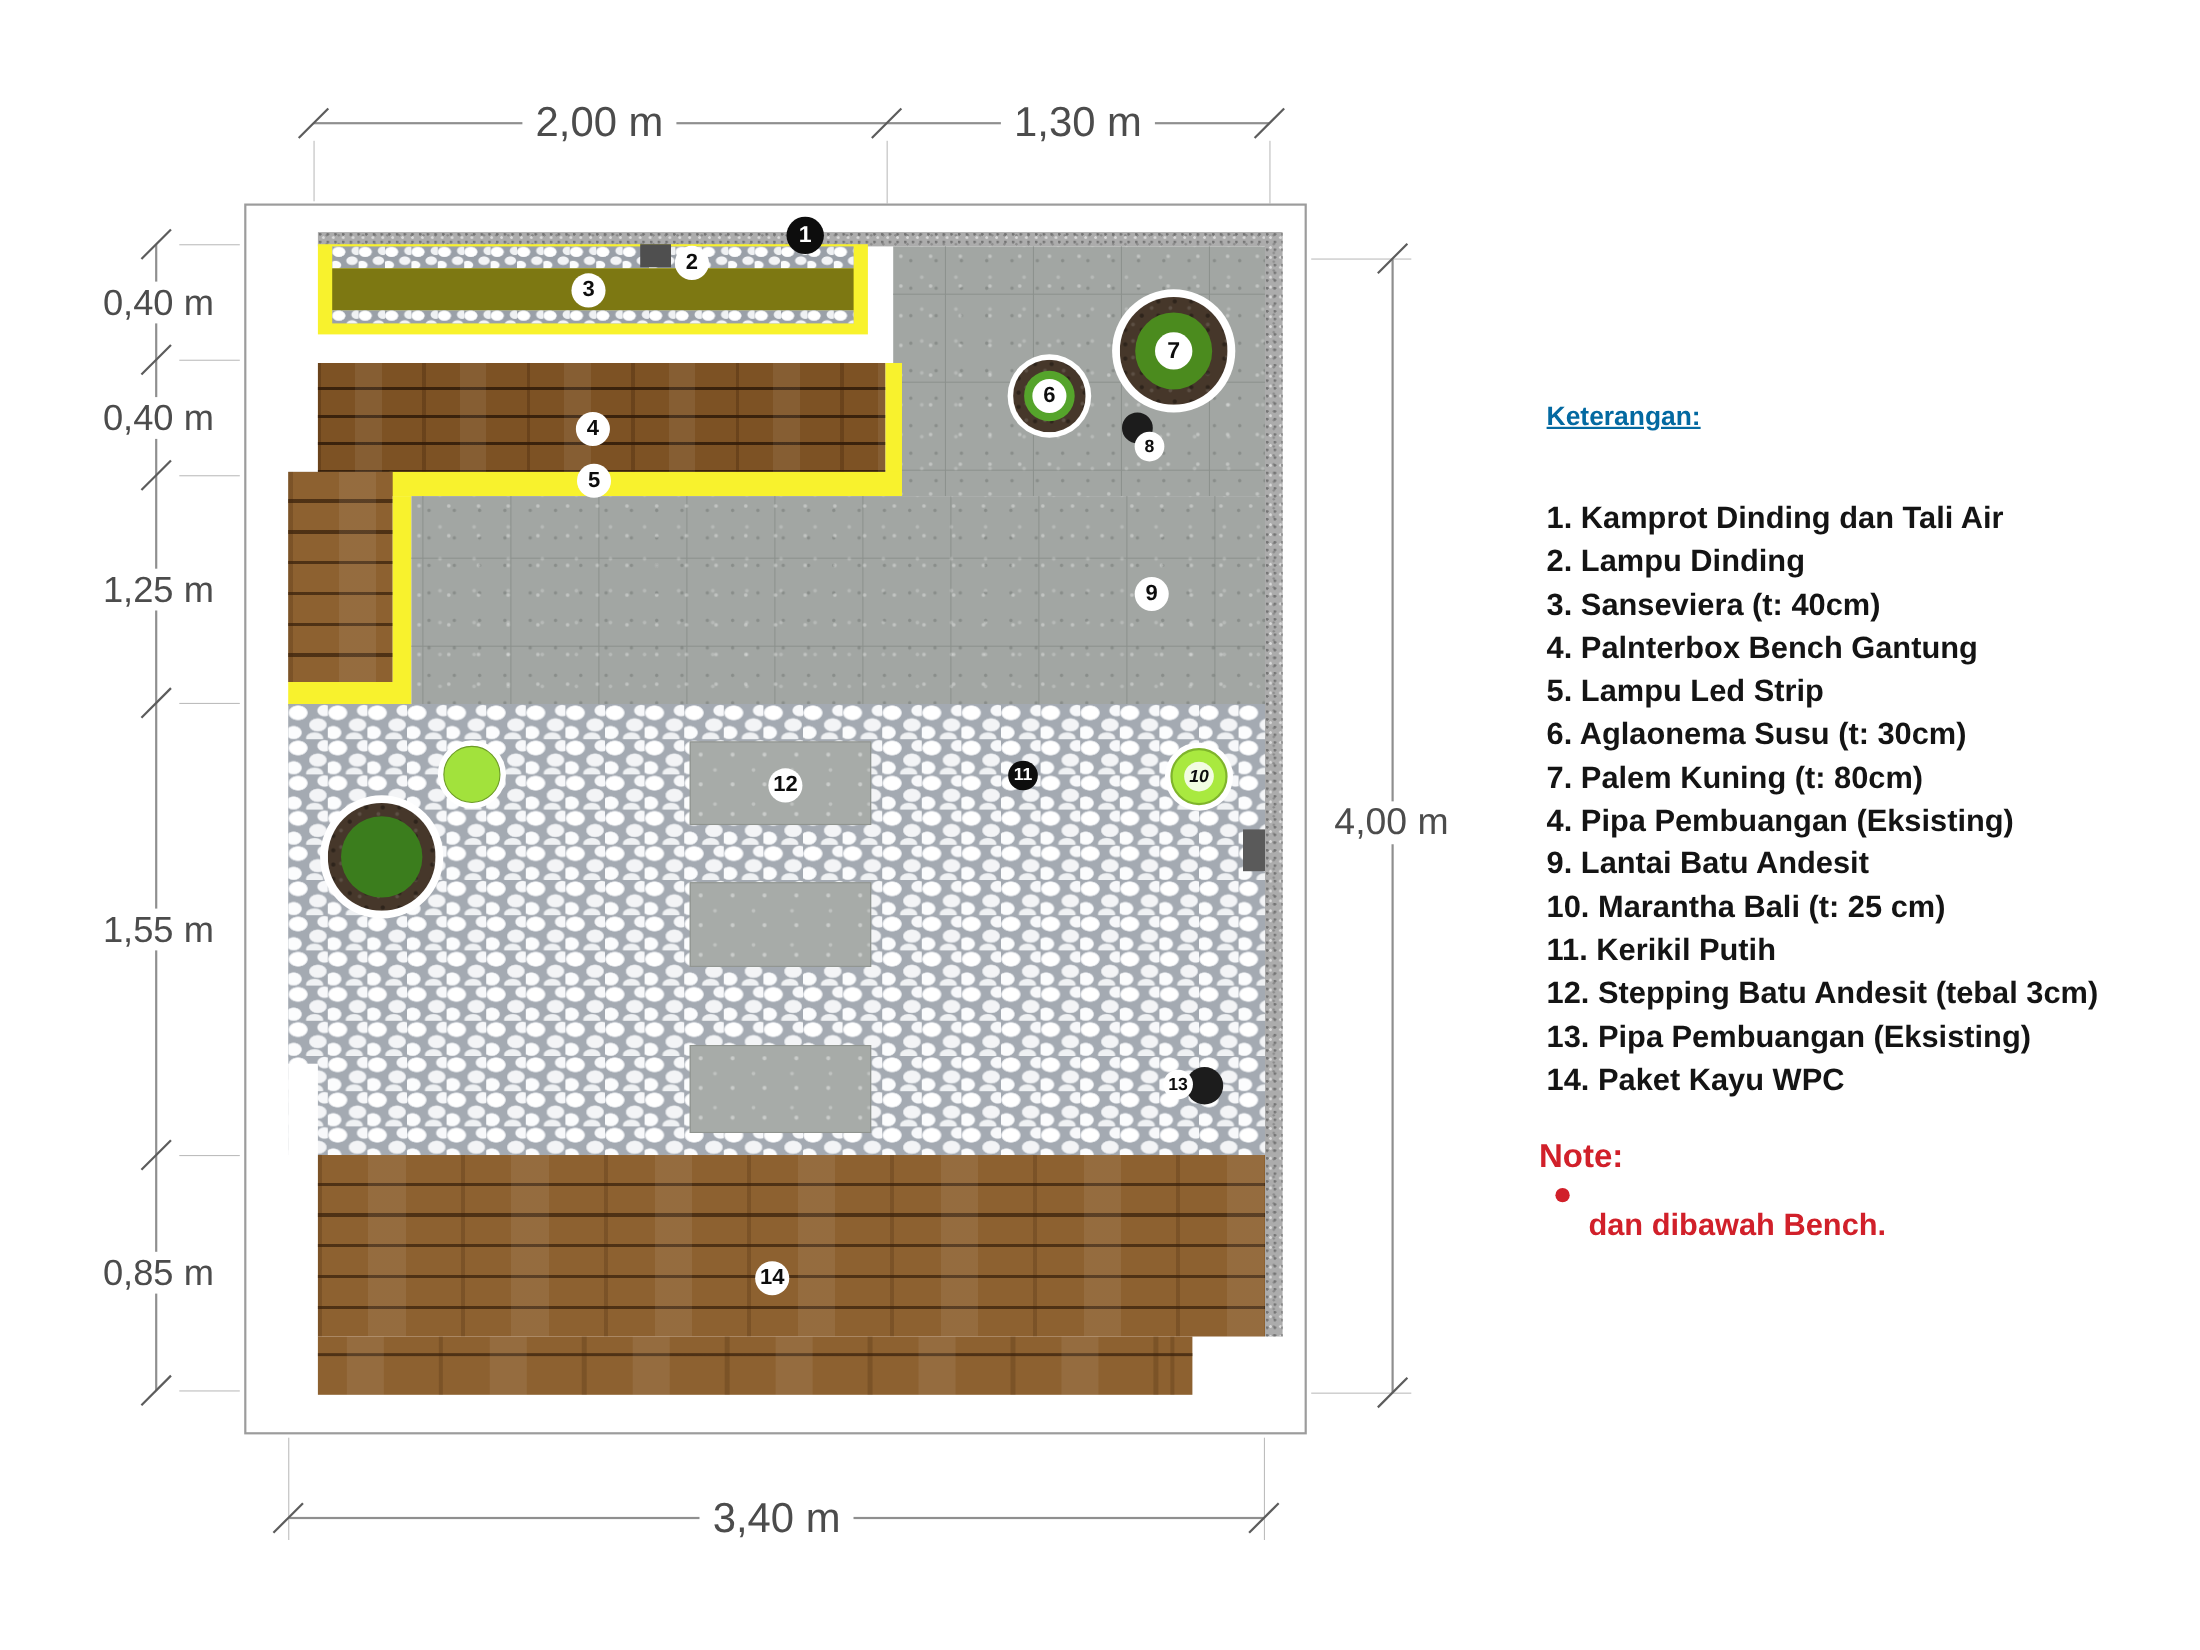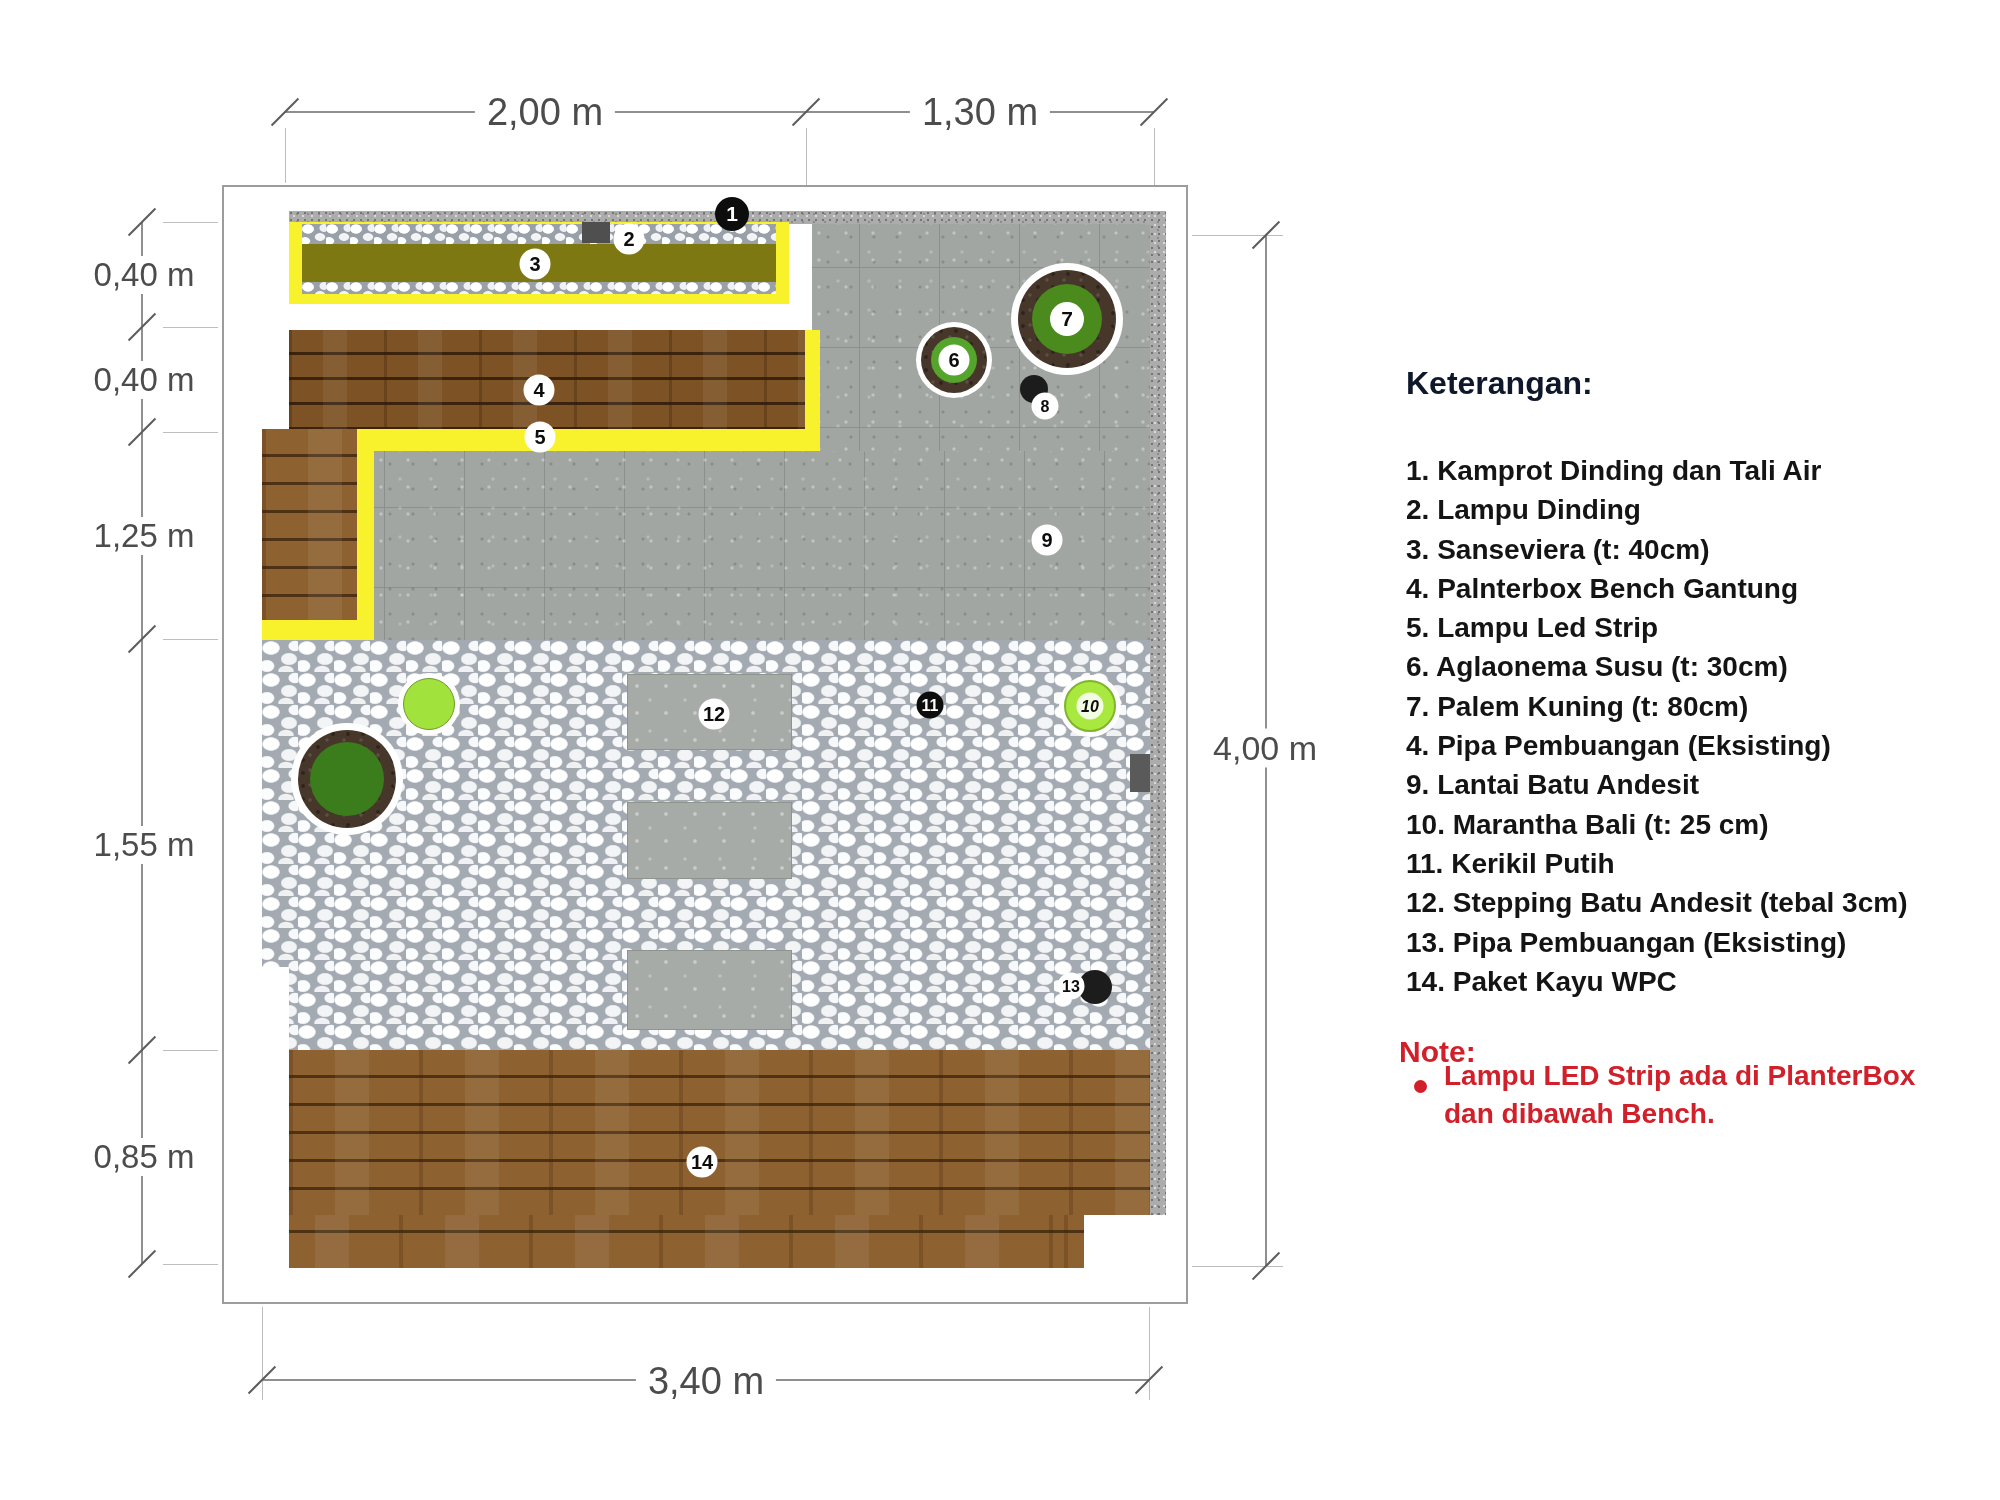--- a/index.html
+++ b/index.html
@@ -73,21 +73,21 @@
 
   
   .callout{position:absolute;display:flex;align-items:center;justify-content:center;
            border-radius:50%;background:#ffffff;color:#0d0d0d;font-weight:700;
            transform:translate(-50%,-50%);width:31px;height:31px;font-size:20px;z-index:30;}
   .callout.dark{background:#0d0d0d;color:#ffffff;}
   .callout.sm{width:27px;height:27px;font-size:16px;}
   .callout.lg{width:34px;height:34px;font-size:21px;}
 
   
-  .legend-title{position:absolute;left:1406px;top:365px;font-size:32px;font-weight:700;color:#0f172a;}
+  .legend-title{position:absolute;left:1406px;top:365px;font-size:24px;font-weight:700;color:#0369a1;text-decoration:underline;}
   .legend-list{position:absolute;left:1406px;top:451px;font-size:28px;font-weight:600;
                color:#141414;line-height:39.3px;white-space:nowrap;}
   .note-title{position:absolute;left:1399px;top:1035px;font-size:30px;font-weight:700;}
   .note-bullet{position:absolute;left:1414px;top:1080px;width:13px;height:13px;border-radius:50%;}
   .note-line{position:absolute;left:1444px;font-size:28px;font-weight:600;white-space:nowrap;}
 </style>
 </head>
 <body>
 
 <div class="page">
@@ -222,16 +222,15 @@
     <div>9. Lantai Batu Andesit</div>
     <div>10. Marantha Bali (t: 25 cm)</div>
     <div>11. Kerikil Putih</div>
     <div>12. Stepping Batu Andesit (tebal 3cm)</div>
     <div>13. Pipa Pembuangan (Eksisting)</div>
     <div>14. Paket Kayu WPC</div>
   </div>
 
   <div class="note-title" style="color:#d1202a;">Note:</div>
   <div class="note-bullet" style="background:#d1202a;"></div>
-  <div class="note-line" style="top:1060px;color:#d1202a;">Lampu LED Strip ada di PlanterBox</div>
   <div class="note-line" style="top:1098px;color:#d1202a;">dan dibawah Bench.</div>
 
 </div>
 
 </body></html>

